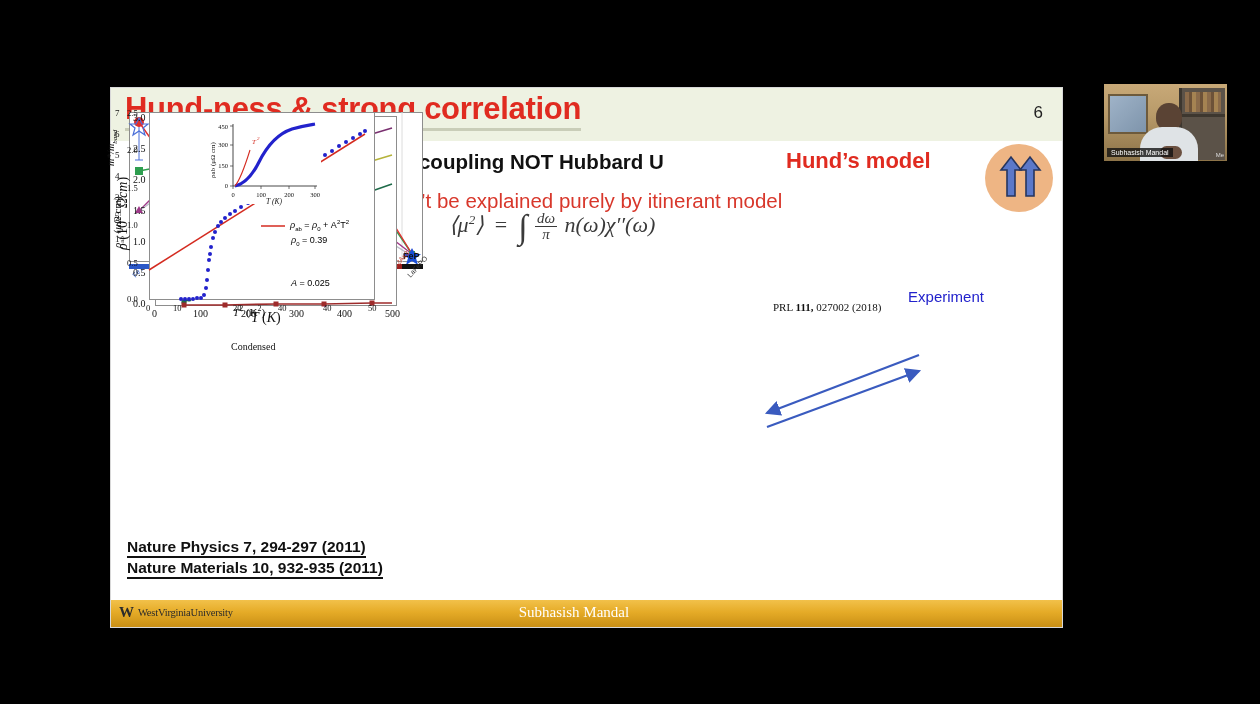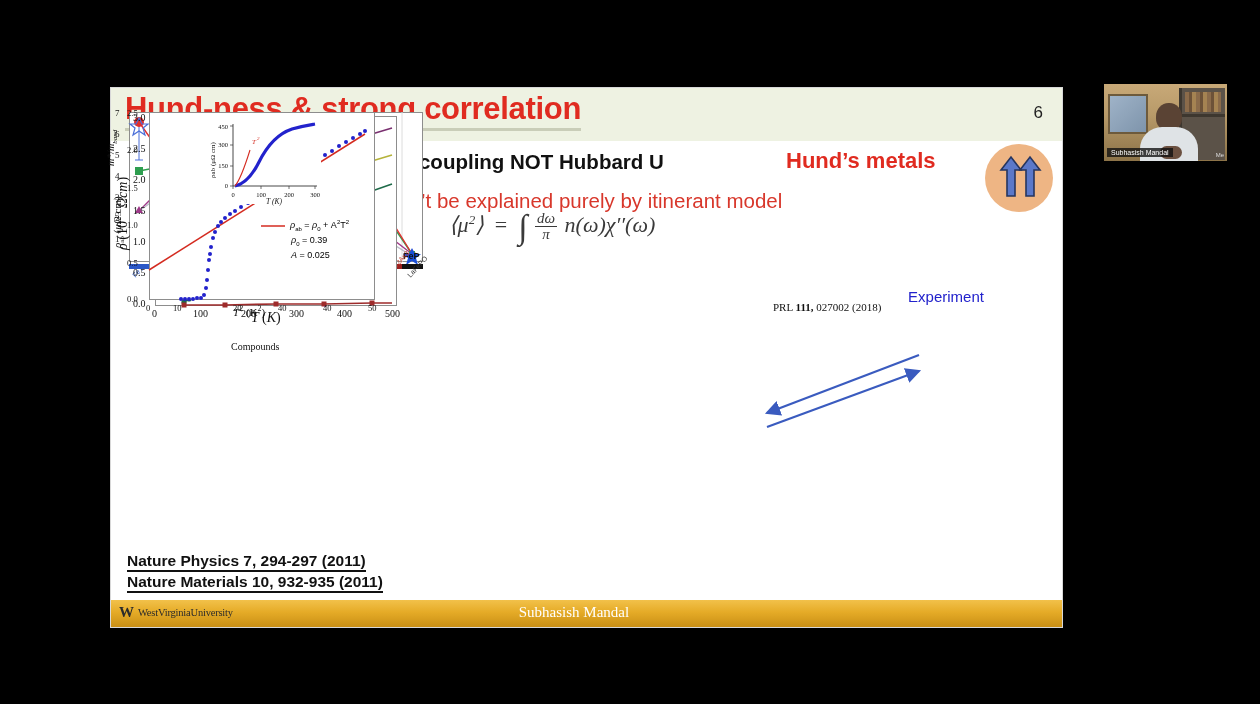--- a/index.html
+++ b/index.html
@@ -129,21 +129,21 @@
   .p3-yt, .p3-xt { font-size: 8.5px; }
 
   
   #p1-legend {
     position: absolute; left: 176px; top: 30px;
     font-size: 7.5px; font-family: "Liberation Sans", sans-serif;
   }
   #p1-legend .row { display: flex; align-items: center; gap: 4px; height: 12px; }
 
   
-  #refs-left { position: absolute; left: 16px; top: 464px; }
+  #refs-left { position: absolute; left: 16px; top: 450px; }
   #refs-left div {
     font-size: 15.5px; font-weight: bold; color: #111;
     border-bottom: 2px solid #111; width: fit-content; margin-bottom: 1px;
   }
   #ref-georges {
     position: absolute; left: 352px; top: 456px; width: 590px;
     font-size: 15px; color: #111; line-height: 1.35;
   }
   #ref-georges .ital { font-style: italic; }
 
@@ -201,21 +201,21 @@
 
 <div id="stage">
 
   <div id="slide">
 
     <div id="title-bar"></div>
     <div id="title-text">Hund-ness &amp; strong correlation</div>
     <div id="page-num">6</div>
 
     <div id="line-origin">Origin of correlation: Hund’s coupling NOT Hubbard U</div>
-    <div id="hunds-metals">Hund’s metals</div>
+    <div id="hunds-metals">Hund’s model</div>
 
     <div id="spin-circle">
       <svg width="68" height="68" viewBox="0 0 68 68">
         <g fill="#5b78c9" stroke="#26355e" stroke-width="1.6">
           <path d="M22 52 L22 26 L16 26 L26 13 L36 26 L30 26 L30 52 Z"></path>
           <path d="M41 52 L41 26 L35 26 L45 13 L55 26 L49 26 L49 52 Z"></path>
         </g>
       </svg>
     </div>
 
@@ -377,21 +377,21 @@
       <div class="cmp-label" style="left:125px; top:186px; color:#c2392b;">NaFeAs</div>
       <div class="cmp-label" style="left:146px; top:186px; color:#9b1f1f;">KFe2As2</div>
       <div class="cmp-label" style="left:167px; top:186px; color:#9b1f1f;">BaFe2As2</div>
       <div class="cmp-label" style="left:188px; top:186px; color:#2e9e4f;">LaFeAsO</div>
       <div class="cmp-label" style="left:209px; top:186px; color:#2e9e4f;">CaFeAsF</div>
       <div class="cmp-label" style="left:230px; top:186px; color:#2e9e4f;">SrFeAsF</div>
       <div class="cmp-label" style="left:251px; top:186px; color:#c2392b;">SrFe2As2</div>
       <div class="cmp-label" style="left:272px; top:186px; color:#c2392b;">CaFe2As2</div>
       <div class="cmp-label" style="left:295px; top:186px; color:#333;">LaFePO</div>
 
-      <div class="axis-label" id="p1-xlab">Compounds</div>
+      <div class="axis-label" id="p1-xlab">Condensed</div>
 
       <div id="p1-legend">
         <div class="row">
           <svg width="24" height="9">
             <line x1="0" y1="4.5" x2="24" y2="4.5" stroke="#e03030" stroke-width="1.4"></line>
             <circle cx="12" cy="4.5" r="3.4" fill="#e03030"></circle>
           </svg>
           <span style="font-style:italic">xy</span>
         </div>
         <div class="row">
@@ -638,21 +638,21 @@
       </div>
 
       <div style="position:absolute; left:150px; top:130px; font-size:9px; line-height:1.5;">
         <div style="display:flex; align-items:center; gap:5px;">
           <svg width="24" height="6">
               <line x1="0" y1="3" x2="24" y2="3" stroke="#d42b20" stroke-width="1.5"></line>
             </svg>
           <span><span style="font-style:italic">ρ</span><sub style="font-size:6px">ab</sub> = <span style="font-style:italic">ρ</span><sub style="font-size:6px">0</sub> + A<span style="font-size:6px;vertical-align:super">2</span>T<sup style="font-size:6px">2</sup></span>
         </div>
         <div style="margin-left:30px;"><span style="font-style:italic">ρ</span><sub style="font-size:6px">0</sub> = 0.39</div>
-        <div style="margin-left:30px; font-style:italic;">A<span style="font-style:normal"> = 0.025</span></div>
+        <div style="margin-left:30px; font-style:italic;margin-top:28px;">A<span style="font-style:normal"> = 0.025</span></div>
       </div>
 
       <div class="tick p3-yt" style="left:16px; top:20px;">2.5</div>
       <div class="tick p3-yt" style="left:16px; top:57px;">2.0</div>
       <div class="tick p3-yt" style="left:16px; top:95px;">1.5</div>
       <div class="tick p3-yt" style="left:16px; top:132px;">1.0</div>
       <div class="tick p3-yt" style="left:16px; top:170px;">0.5</div>
       <div class="tick p3-yt" style="left:16px; top:206px;">0.0</div>
 
       <div class="tick p3-xt" style="left:35px;  top:215px;">0</div>

